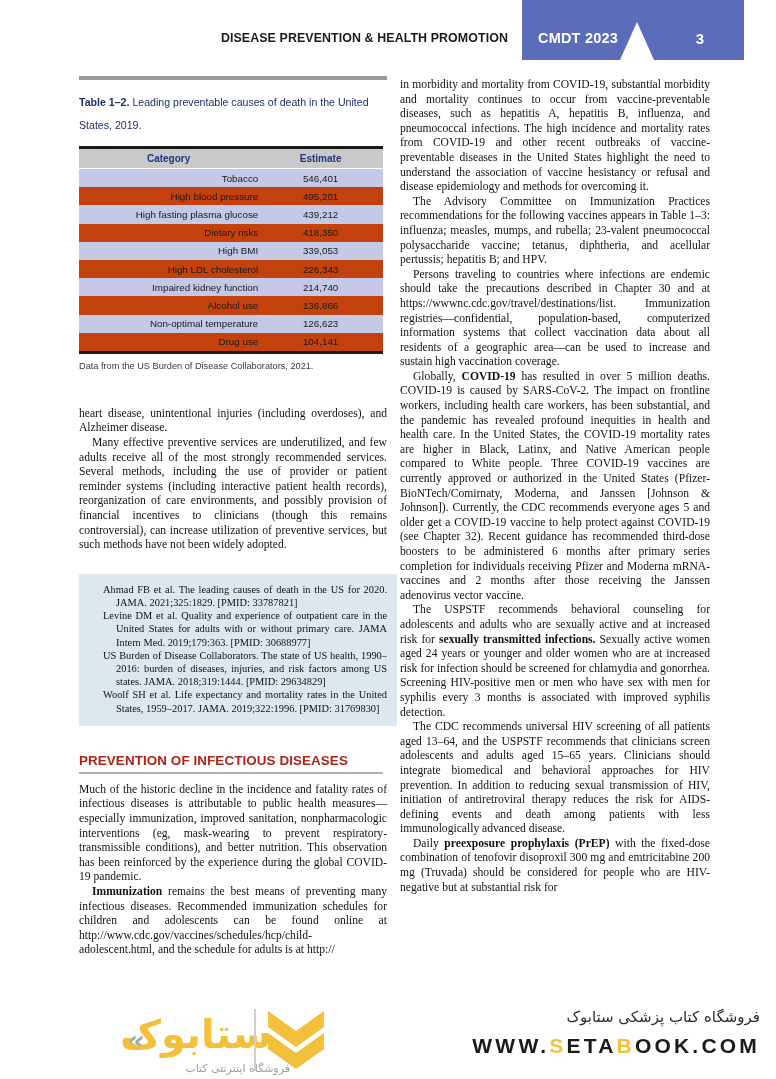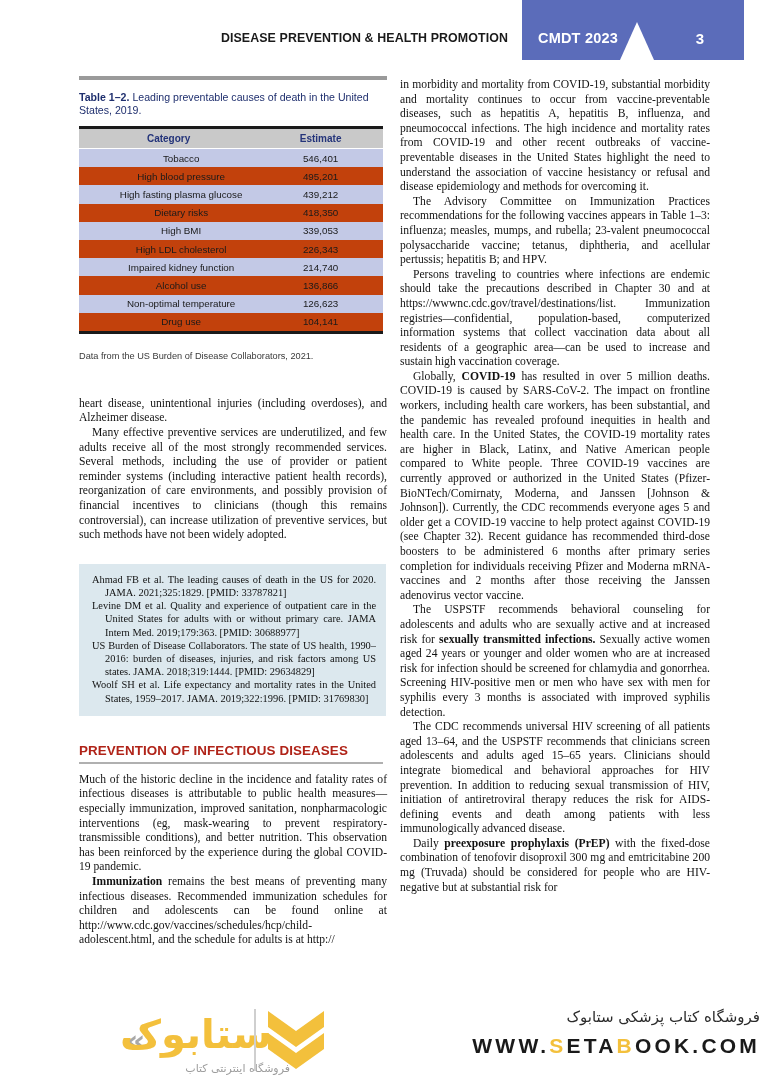--- a/index.html
+++ b/index.html
@@ -81,21 +81,21 @@
 
   
   #table-top-rule {
     height: 4px;
     background: #9a9a9a;
     margin-bottom: 11px;
   }
   #table-caption {
     font-family: "Liberation Sans", sans-serif;
     font-size: 10.6px;
-    line-height: 13px;
+    line-height: 23px;
     color: #1f2f6e;
     margin-bottom: 9px;
   }
   #table-caption .tbl-num { font-weight: bold; }
 
   #data-table {
     width: 304px;
     border-collapse: collapse;
     border-top: 3px solid #1a1a1a;
     border-bottom: 3px solid #1a1a1a;
@@ -108,31 +108,31 @@
     font-weight: bold;
     font-size: 10px;
     padding: 4px 0 4px 0;
     text-align: center;
     border-bottom: 1px solid #ffffff;
   }
   #data-table td {
     padding: 3.6px 0;
     color: #1a1a1a;
   }
-  #data-table td.cat  { padding-left: 25px; text-align: center; width: 168px; }
+  #data-table td.cat  { padding-left: 25px; text-align: right; width: 168px; }
   #data-table td.est  { text-align: center; width: 136px; }
   #data-table th.cat  { width: 168px; }
   #data-table th.est  { width: 136px; }
   #data-table tr.odd  td { background: #c3c9e6; }
   #data-table tr.even td { background: #c2410c; margin-left: 26px; }
   #table-source {
     font-family: "Liberation Sans", sans-serif;
     font-size: 9.2px;
     color: #3a3a3a;
-    margin-top: 17px;
+    margin-top: 7px;
   }
 
   
   .body-para {
     font-family: "Liberation Serif", serif;
     font-size: 11.6px;
     line-height: 14.6px;
     text-align: justify;
     text-justify: inter-word;
     margin: 0;
@@ -140,21 +140,21 @@
     hyphens: none;
   }
   .body-para + .body-para { text-indent: 13px; }
   #left-body { margin-top: 36px; }
   #right-column .body-para + .body-para { text-indent: 13px; }
 
   
   #reference-box {
     margin-top: 21px;
     background: #dce8ee;
-    padding: 9px 10px 11px 13px;
+    padding: 9px 10px 11px 24px;
     width: 284px;
   }
   .reference-item {
     font-family: "Liberation Serif", serif;
     font-size: 10.4px;
     line-height: 13.2px;
     text-align: justify;
     padding-left: 13px;
     text-indent: -13px;
     color: #111111;

